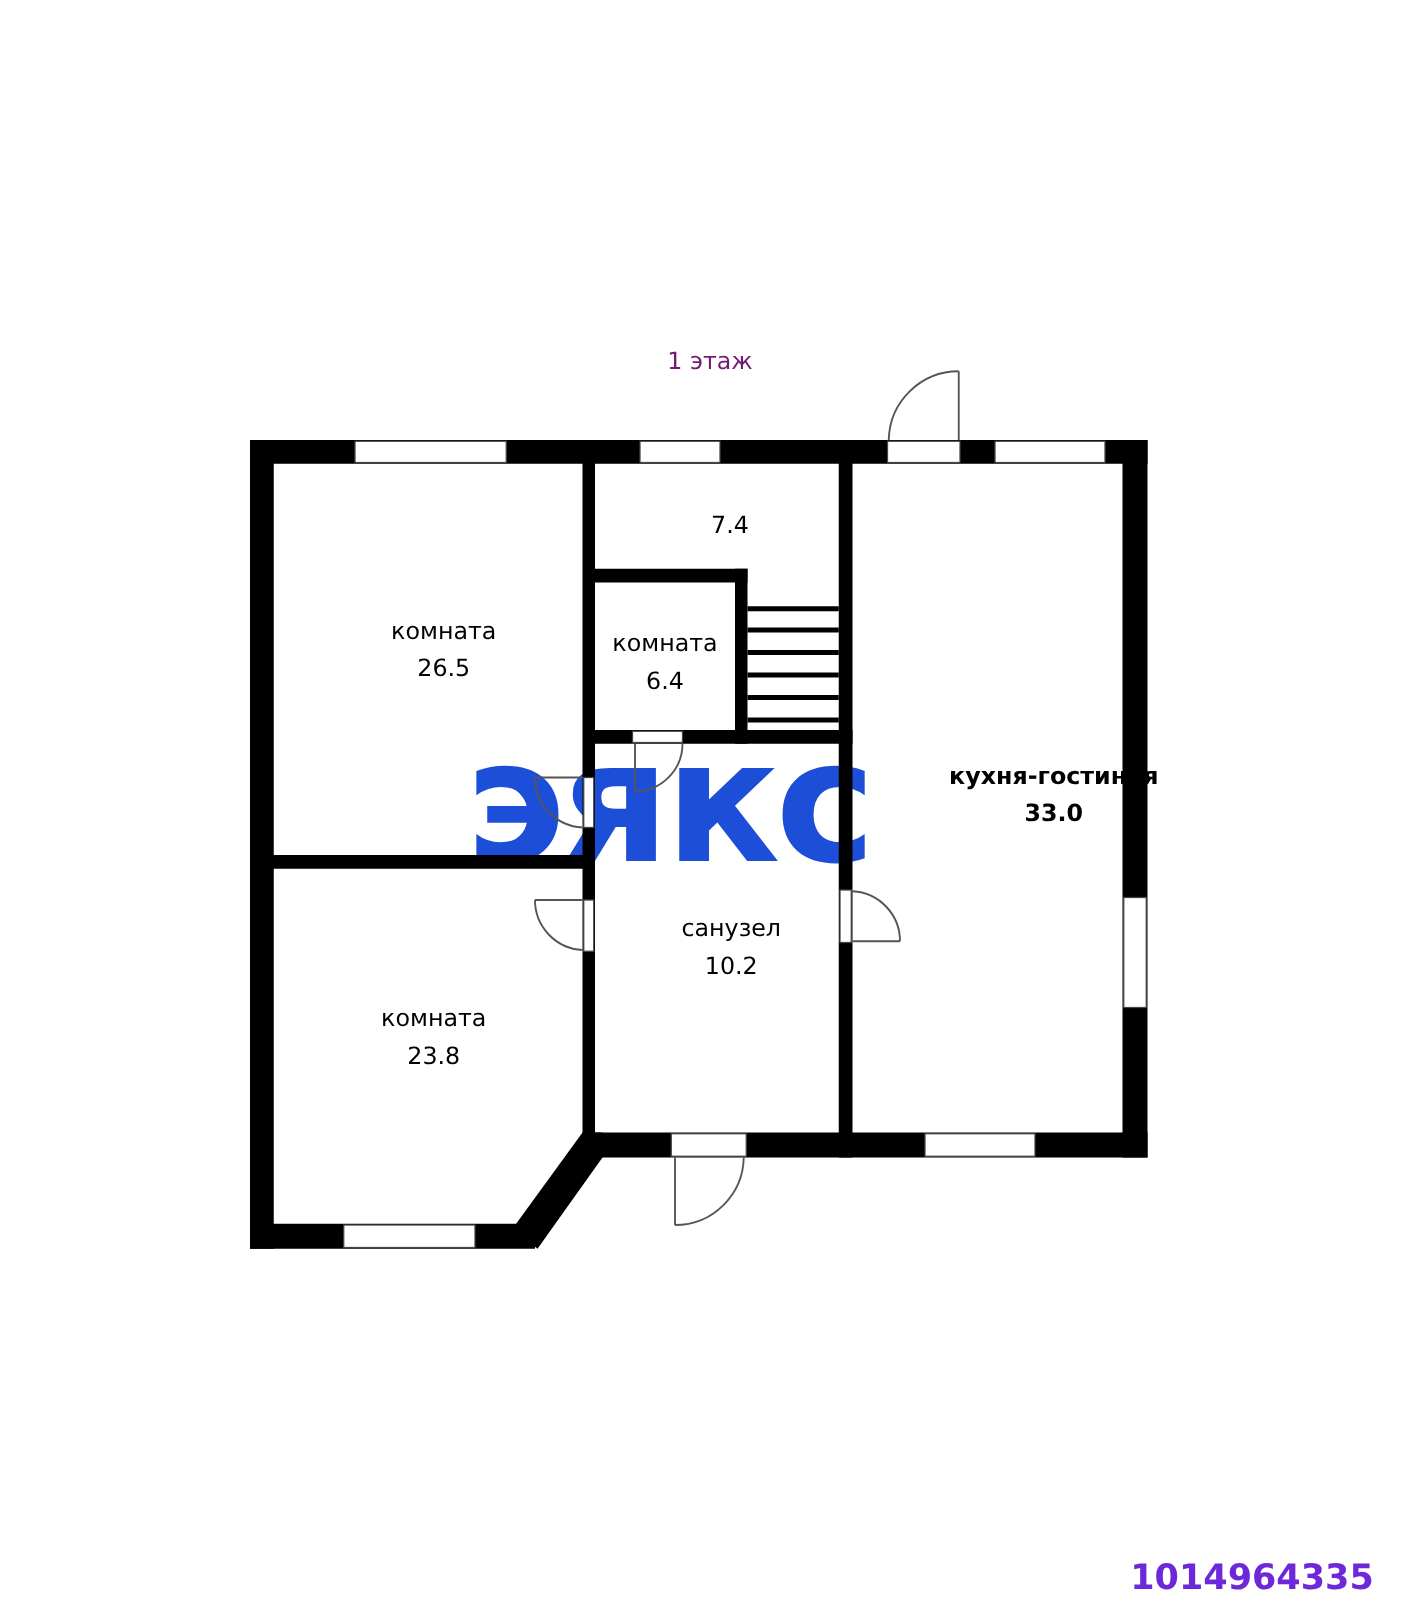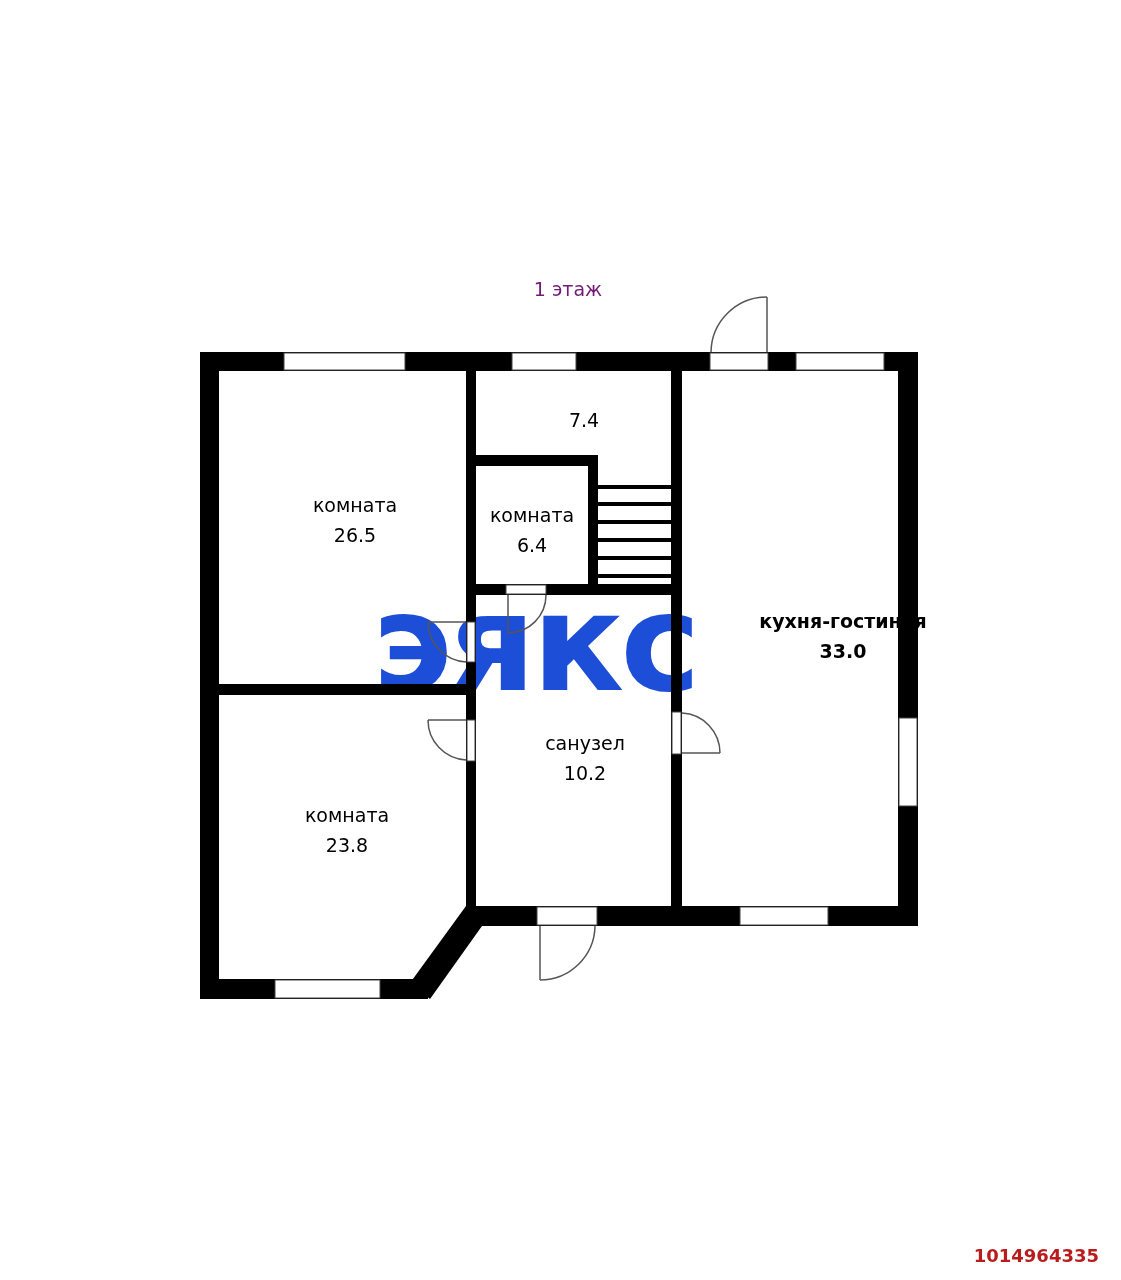--- a/index.html
+++ b/index.html
@@ -1,20 +1,20 @@
 <!DOCTYPE html>
 <html><head>
   <meta charset="utf-8">
   <style>
     html, body { margin: 0; padding: 0; background: #ffffff; }
     body { width: 1121px; height: 1280px; position: relative; overflow: hidden; font-family: "DejaVu Sans", sans-serif; }
     .plan { position: absolute; left: 0; top: 0; }
     .lbl { position: absolute; text-align: center; color: #000000; font-size: 19px; line-height: 30px; transform: translateX(-50%); white-space: nowrap; }
     .floor-title { position: absolute; left: 568px; top: 278px; font-size: 19px; color: #701a75; transform: translateX(-50%); }
-    .listing-id { position: absolute; right: 22px; top: 1245px; font-size: 18px; font-weight: bold; color: #b91c1c; font-family: "DejaVu Sans", sans-serif; }
+    .listing-id { position: absolute; right: 22px; top: 1245px; font-size: 28px; font-weight: bold; color: #6d28d9; font-family: "DejaVu Sans", sans-serif; }
     .watermark { position: absolute; left: 372px; top: 575px; font-size: 136px; font-weight: bold; color: #1d4ed8; letter-spacing: -4px; font-family: "DejaVu Sans", sans-serif; line-height: 1; }
   </style>
 </head>
 <body>
 
 <div class="watermark">эякс</div>
 
 <svg class="plan" width="1121" height="1280" viewBox="0 0 1121 1280" xmlns="http://www.w3.org/2000/svg">
 
   <g fill="#000">

